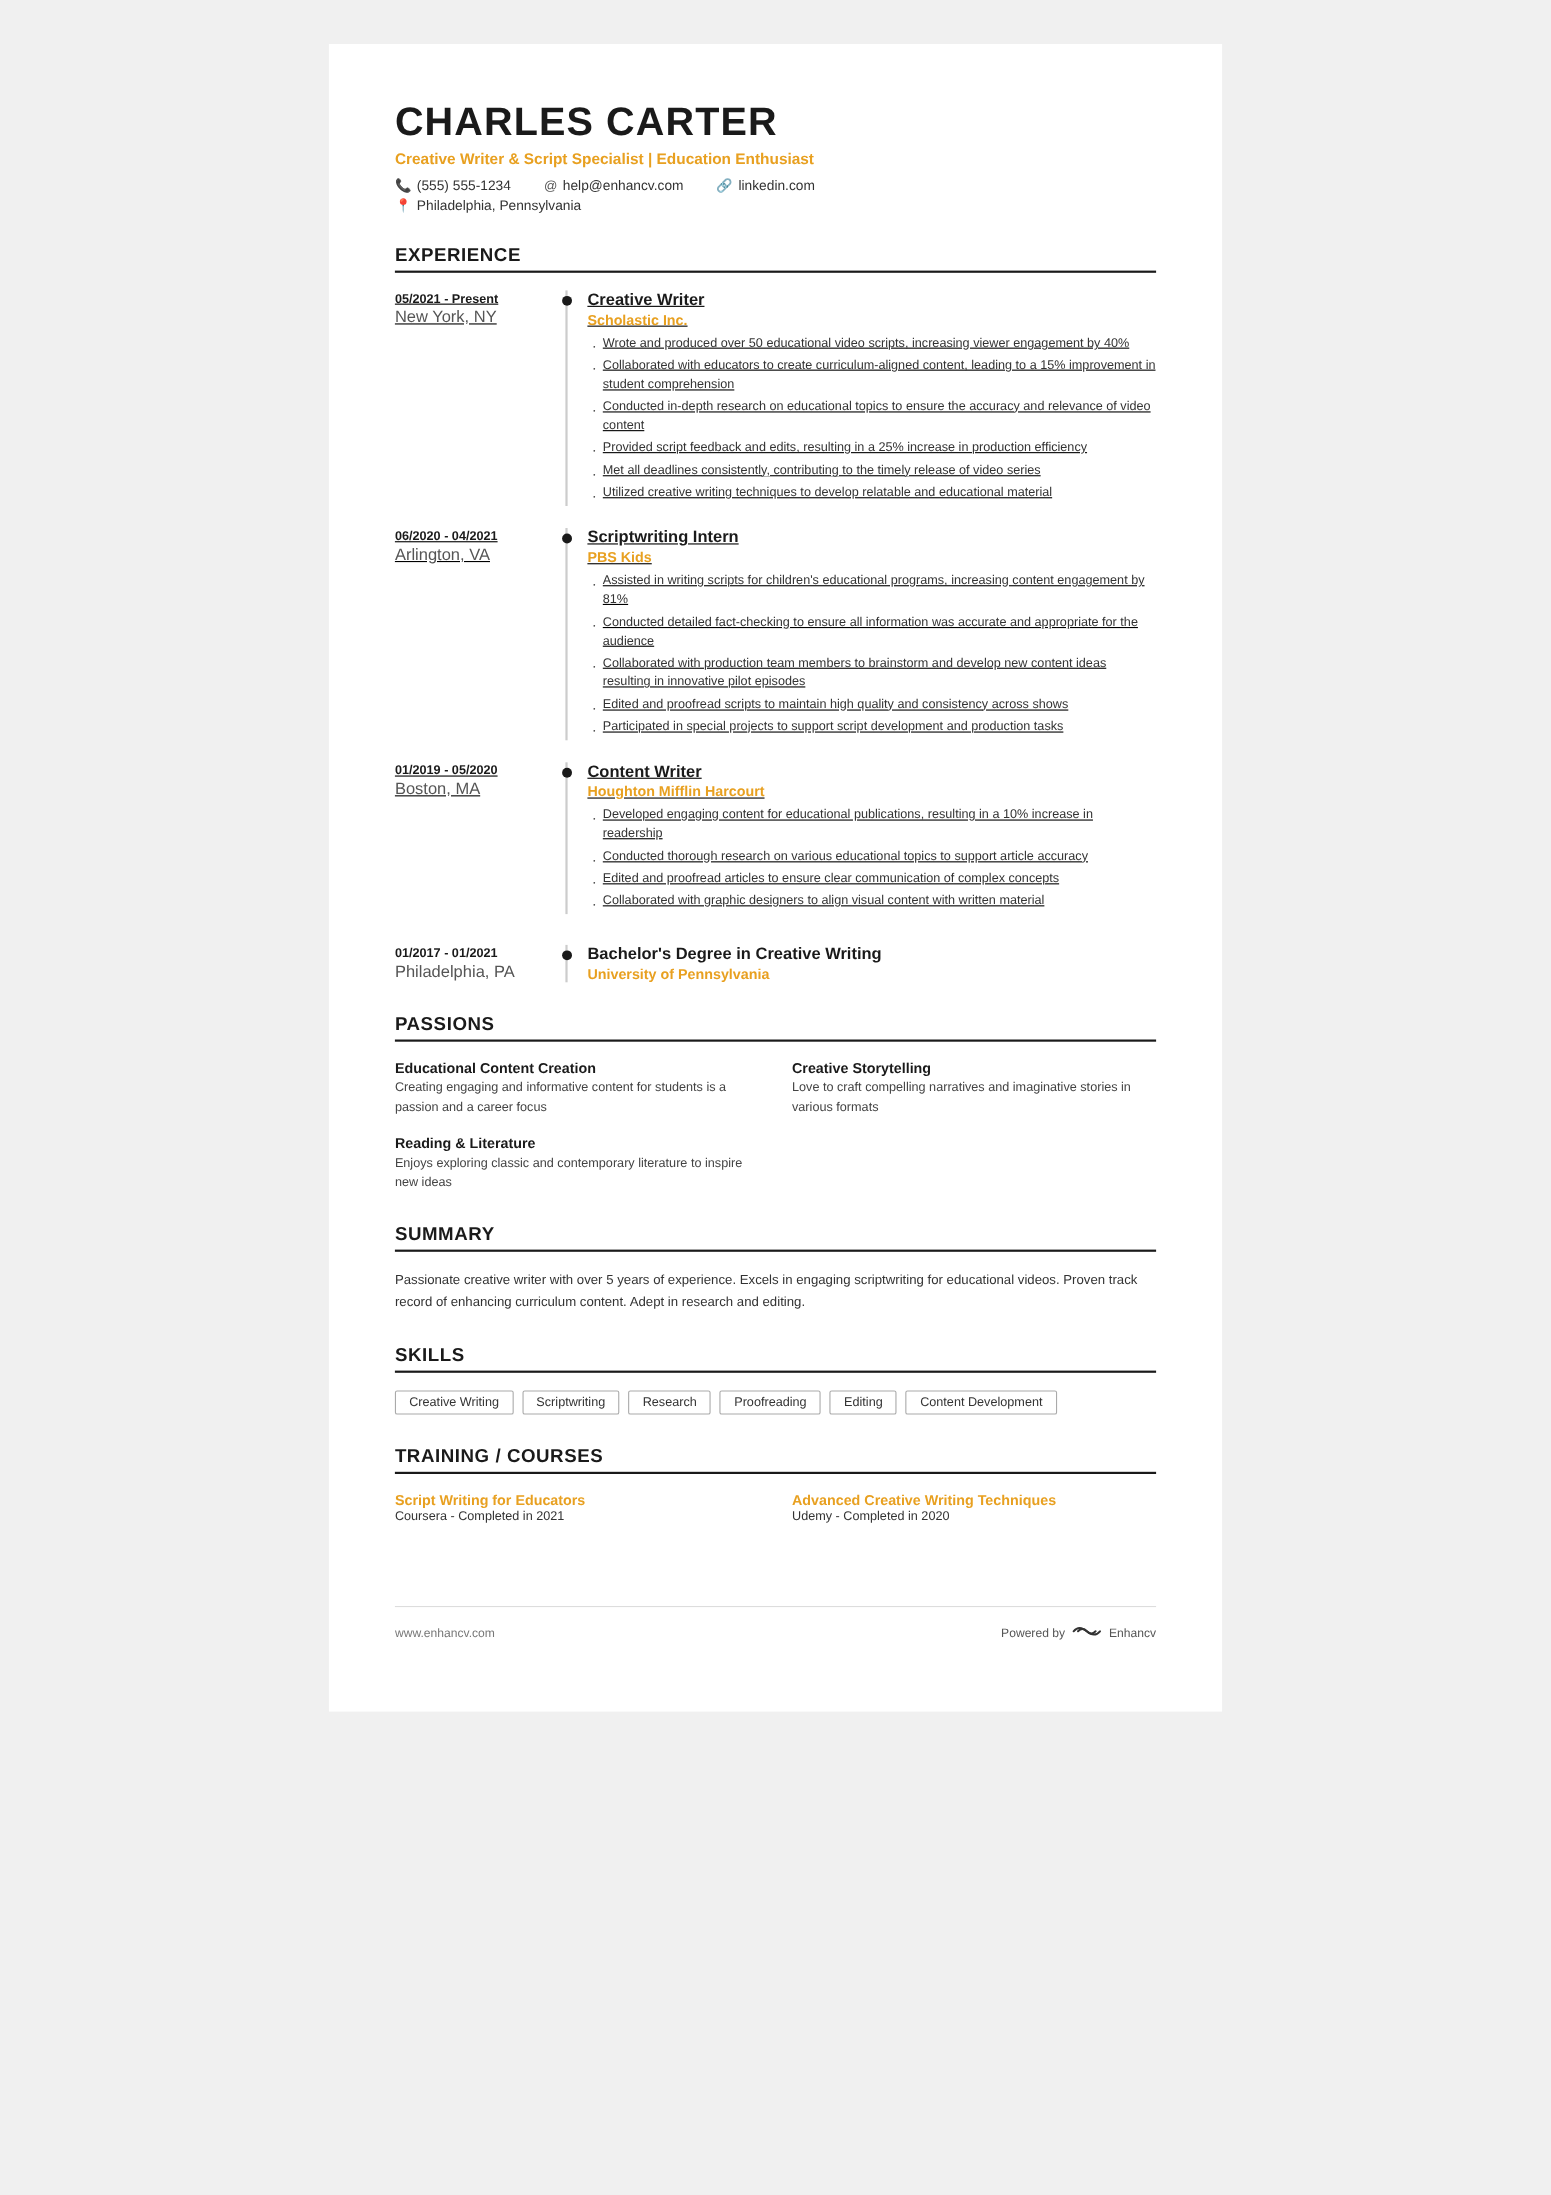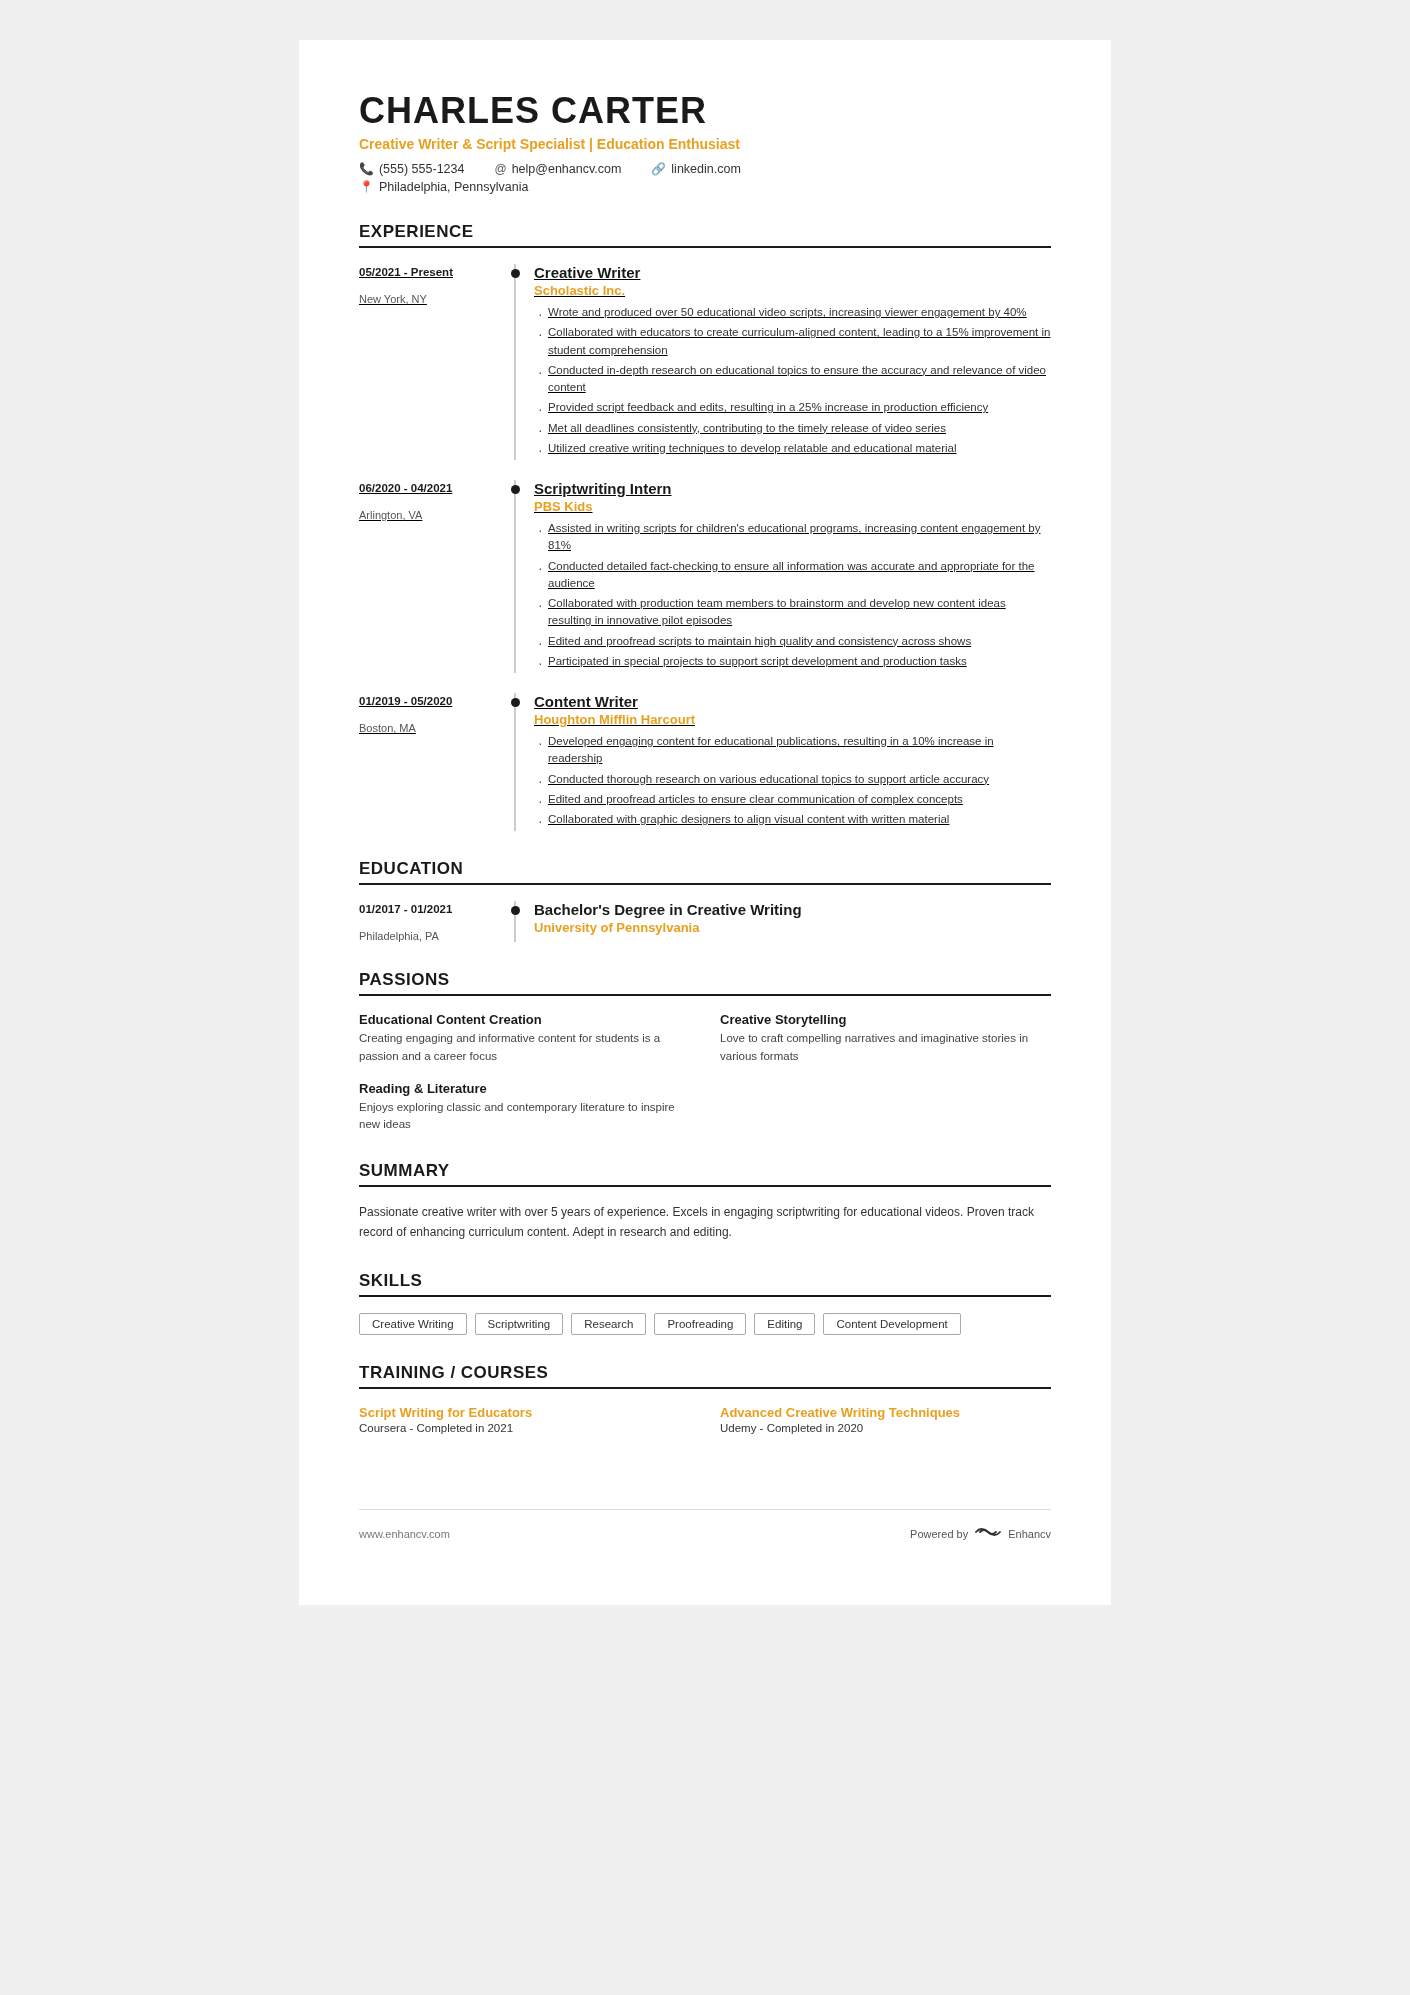--- a/index.html
+++ b/index.html
@@ -81,23 +81,23 @@
     .exp-left {
       padding-right: 10px;
       padding-top: 2px;
     }
     .exp-date {
       font-size: 11.5px;
       font-weight: 700;
       color: #1a1a1a;
     }
     .exp-location {
-      font-size: 11px;
+      font-size: 15px;
       color: #555;
-      margin-top: 15px;
+      margin-top: 2px;
     }
     .exp-right {
       position: relative;
       padding-left: 18px;
       border-left: 2px solid #ccc;
     }
     .exp-right::before {
       content: '';
       width: 9px;
       height: 9px;
@@ -314,21 +314,20 @@
           <li>Developed engaging content for educational publications, resulting in a 10% increase in readership</li>
           <li>Conducted thorough research on various educational topics to support article accuracy</li>
           <li>Edited and proofread articles to ensure clear communication of complex concepts</li>
           <li>Collaborated with graphic designers to align visual content with written material</li>
         </ul>
       </div>
     </div>
   </div>
 
   <div class="section">
-    <div class="section-title">EDUCATION</div>
     <div class="edu-grid">
       <div class="exp-left">
         <div class="exp-date">01/2017 - 01/2021</div>
         <div class="exp-location">Philadelphia, PA</div>
       </div>
       <div class="exp-right">
         <div class="edu-degree">Bachelor's Degree in Creative Writing</div>
         <div class="edu-school">University of Pennsylvania</div>
       </div>
     </div>

